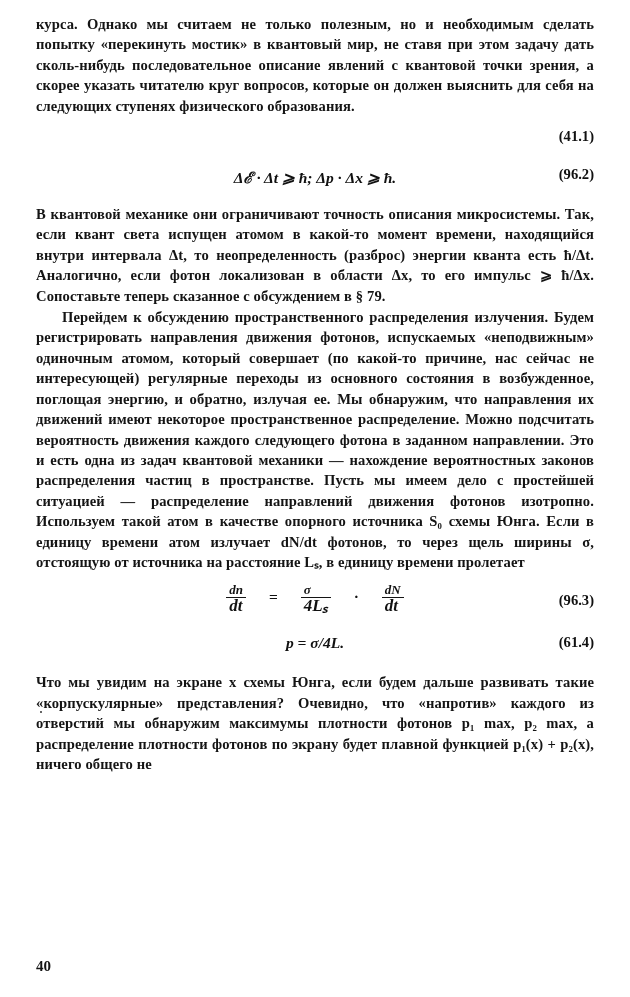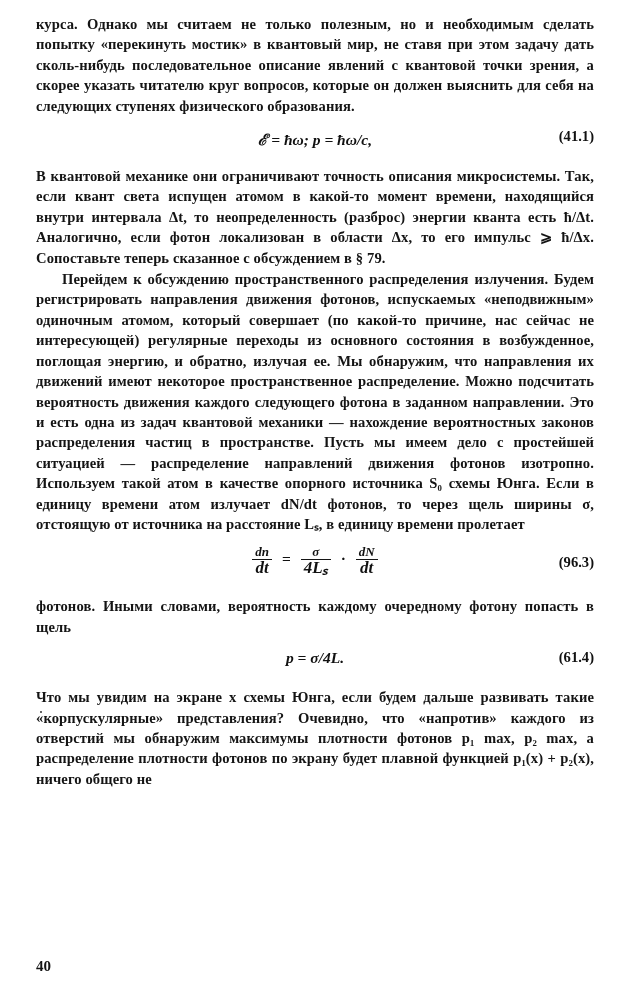--- a/index.html
+++ b/index.html
@@ -61,22 +61,22 @@
     right: 0;
     top: 0;
     font-family: "Liberation Serif", serif;
     font-size: 14.6px;
     font-weight: 700;
     font-style: normal;
   }
   .frac {
     display: inline-block;
     vertical-align: middle;
-    text-align: center;
-    margin: 0 2px;
+    text-align: left;
+    margin: 0 15px;
   }
   .frac .num {
     display: block;
     font-size: 13px;
     line-height: 13px;
     padding: 0 3px 1px 3px;
     border-bottom: 1.3px solid #141414;
   }
   .frac .den {
     display: block;
@@ -113,25 +113,28 @@
 </style>
 </head>
 <body>
 
 <div class="page">
 
   <p class="body-text para">курса. Однако мы считаем не только полезным, но и необходимым сделать попытку «перекинуть мостик» в квантовый мир, не ставя при этом задачу дать сколь-нибудь последовательное описание явлений с квантовой точки зрения, а скорее указать читателю круг вопросов, которые он должен выяснить для себя на следующих ступенях физического образования.</p>
 
 
   <div class="formula-row">
-    <div class="formula">ℰ = ħω;  p = ħω/c,</div>
     <div class="eqnum">(41.1)</div>
   </div>
 
 
+  <div class="formula-row">
+    <div class="formula">Δℰ · Δt ⩾ ħ;  Δp · Δx ⩾ ħ.</div>
+    <div class="eqnum">(96.2)</div>
+  </div>
 
   <p class="body-text para">В квантовой механике они ограничивают точность описания микросистемы. Так, если квант света испущен атомом в какой-то момент времени, находящийся внутри интервала Δt, то неопределенность (разброс) энергии кванта есть ħ/Δt. Аналогично, если фотон локализован в области Δx, то его импульс ⩾ ħ/Δx. Сопоставьте теперь сказанное с обсуждением в § 79.</p>
 
   <p class="body-text para indent">Перейдем к обсуждению пространственного распределения излучения. Будем регистрировать направления движения фотонов, испускаемых «неподвижным» одиночным атомом, который совершает (по какой-то причине, нас сейчас не интересующей) регулярные переходы из основного состояния в возбужденное, поглощая энергию, и обратно, излучая ее. Мы обнаружим, что направления их движений имеют некоторое пространственное распределение. Можно подсчитать вероятность движения каждого следующего фотона в заданном направлении. Это и есть одна из задач квантовой механики — нахождение вероятностных законов распределения частиц в пространстве. Пусть мы имеем дело с простейшей ситуацией — распределение направлений движения фотонов изотропно. Используем такой атом в качестве опорного источника S₀ схемы Юнга. Если в единицу времени атом излучает dN/dt фотонов, то через щель ширины σ, отстоящую от источника на расстояние Lₛ, в единицу времени пролетает</p>
 
   <div class="formula-row" style="height:34px;margin:14px 0 14px 0;">
     <div class="formula" style="top:-3px;">
       <span class="frac">
         <span class="num">dn</span>
         <span class="den">dt</span>
@@ -143,21 +146,20 @@
       </span>
       <span class="dot-op">·</span>
       <span class="frac">
         <span class="num">dN</span>
         <span class="den">dt</span>
       </span>
     </div>
     <div class="eqnum" style="top:6px;margin-left:32px;">(96.3)</div>
   </div>
 
-  <p class="body-text para">фотонов. Иными словами, вероятность каждому очередному фотону попасть в щель</p>
 
   <div class="formula-row">
     <div class="formula">p = σ/4L.</div>
     <div class="eqnum">(61.4)</div>
   </div>
 
   <p class="body-text para">Что мы увидим на экране x схемы Юнга, если будем дальше развивать такие «корпускулярные» представления? Очевидно, что «напротив» каждого из отверстий мы обнаружим максимумы плотности фотонов p₁ max, p₂ max, а распределение плотности фотонов по экрану будет плавной функцией p₁(x) + p₂(x), ничего общего не</p>
 
   <div class="stray-dot"></div>
 

